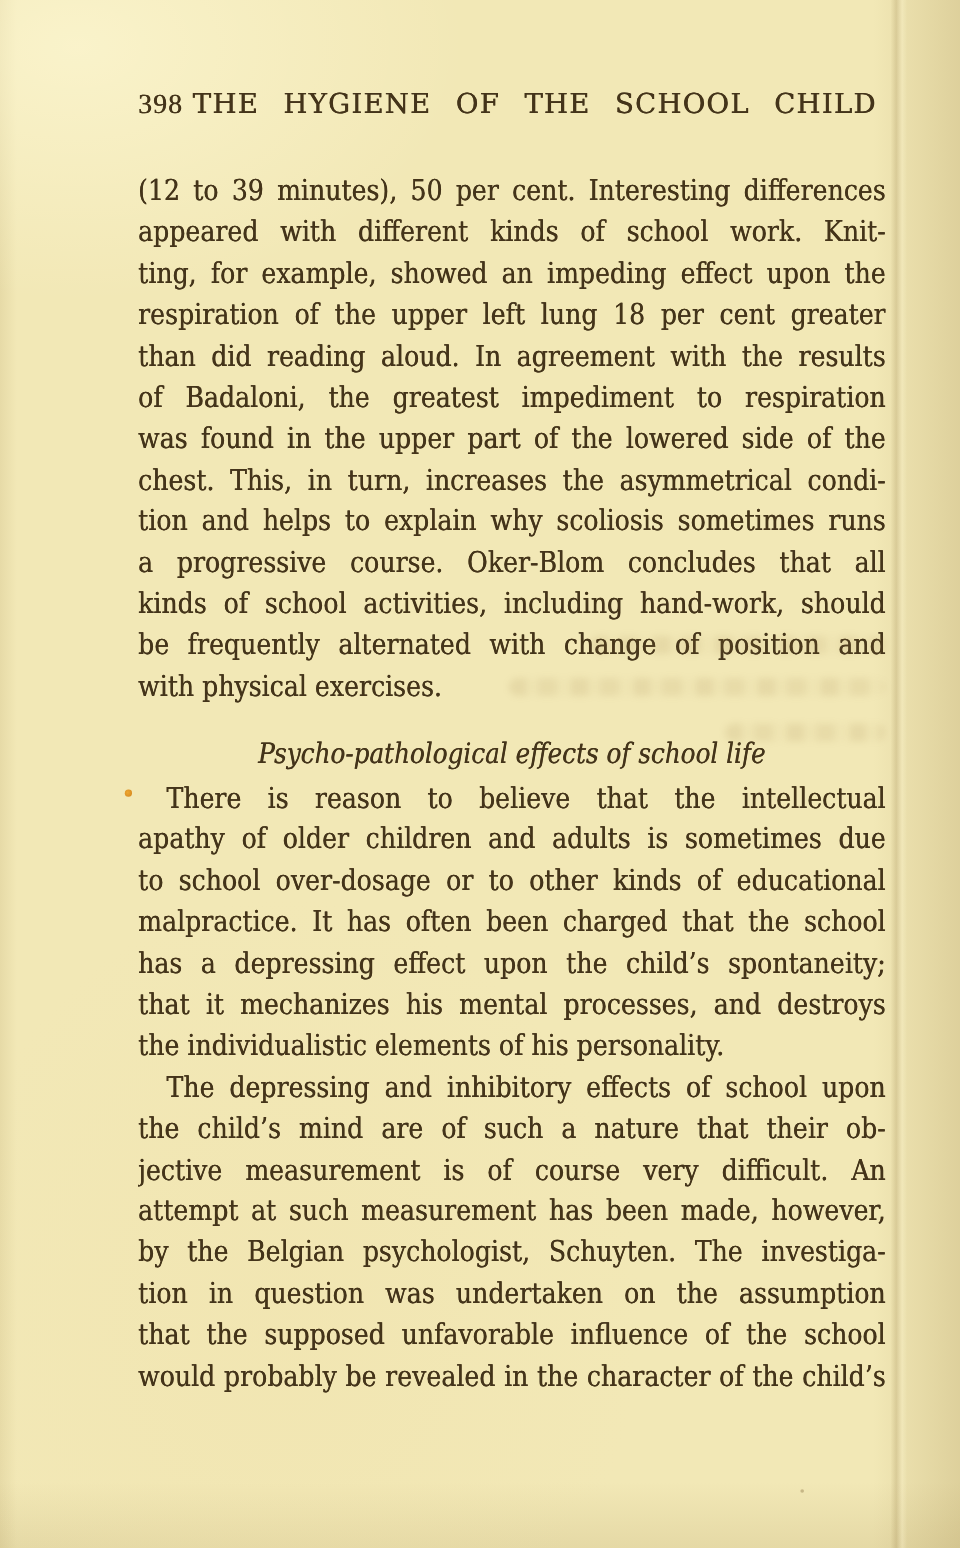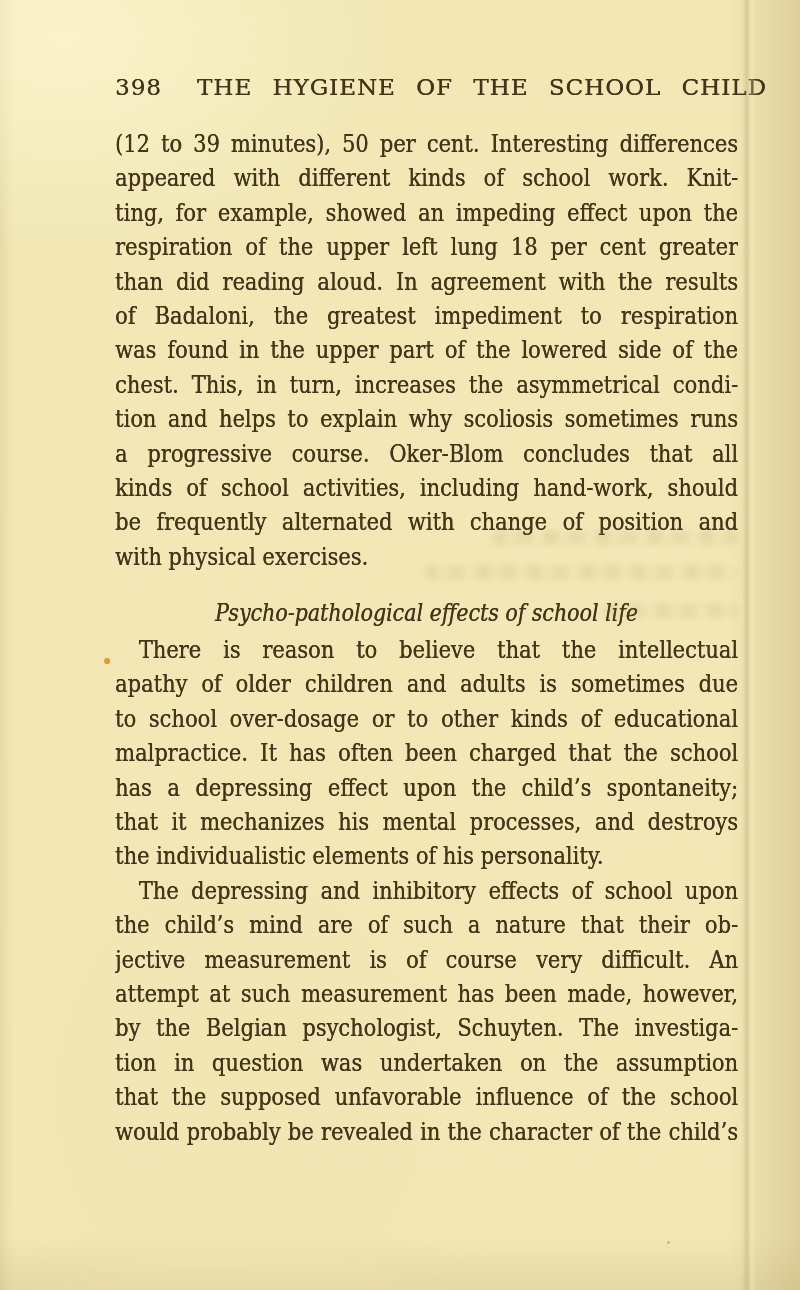--- a/index.html
+++ b/index.html
@@ -24,23 +24,23 @@
     pointer-events:none;
   }
   .running-head{
     position:absolute;left:115px;top:74px;width:623px;
     display:flex;align-items:baseline;
     font-size:23px;line-height:26px;
     letter-spacing:1px;
     text-shadow:0.35px 0 0 currentColor;
     white-space:nowrap;
   }
-  .folio{margin-right:35px;}
+  .folio{margin-right:8px;font-family:Liberation Serif, serif;}
   .running-title{word-spacing:12px;}
-  .textblock{position:absolute;left:115px;top:127px;width:623px;}
+  .textblock{position:absolute;left:115px;top:142px;width:623px;}
   .para,.heading-wrap{
     width:712px;
     transform:scaleX(0.875);
     transform-origin:0 0;
     font-size:24px;
     line-height:34.4px;
     text-shadow:0.3px 0 0 currentColor;
   }
   .line{
     height:34.4px;overflow:hidden;

